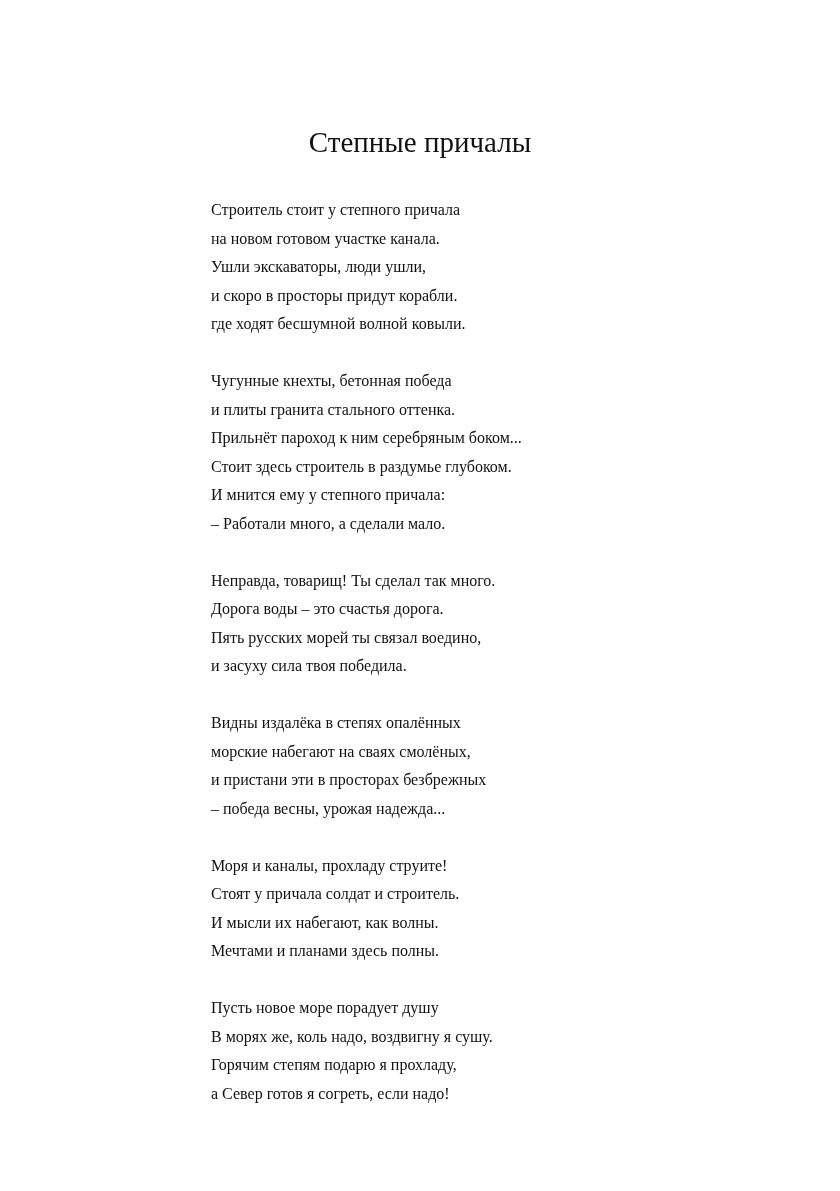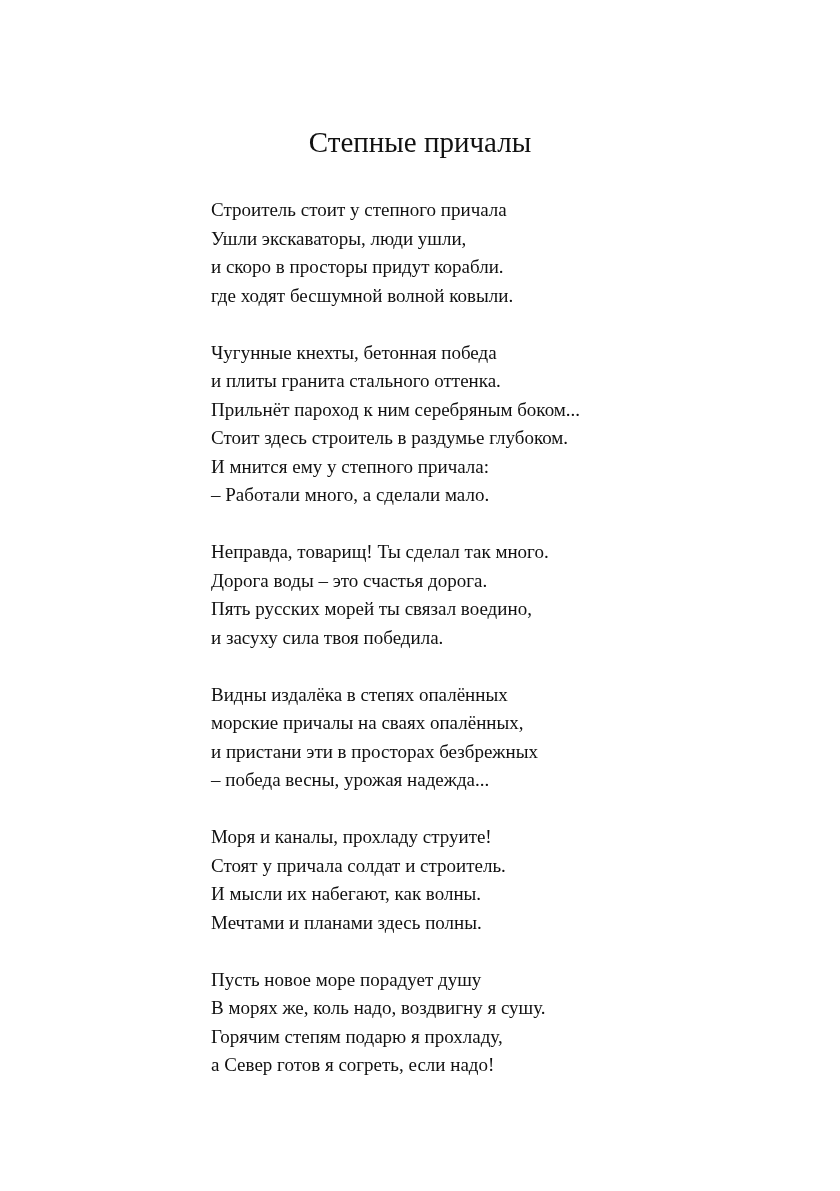--- a/index.html
+++ b/index.html
@@ -35,21 +35,21 @@
       position: absolute;
       left: 211px;
       top: 148px;
       width: 560px;
     }
     .stanza {
       margin: 0 0 28.5px 0;
     }
     .line {
       display: block;
-      font-size: 19px;
+      font-size: 16px;
       line-height: 28.5px;
       white-space: nowrap;
     }
     .page-number {
       position: absolute;
       top: 1150px;
       left: 0;
       width: 840px;
       text-align: center;
       font-size: 20px;
@@ -58,41 +58,42 @@
   </style>
 </head>
 <body>
 
 <div class="page">
   <h1 class="title">Степные причалы</h1>
 
   <div class="poem">
     <div class="stanza">
       <span class="line">Строитель стоит у степного причала</span>
+      <span class="line">на новом готовом участке канала.</span>
       <span class="line">Ушли экскаваторы, люди ушли,</span>
       <span class="line">и скоро в просторы придут корабли.</span>
       <span class="line">где ходят бесшумной волной ковыли.</span>
     </div>
     <div class="stanza">
       <span class="line">Чугунные кнехты, бетонная победа</span>
       <span class="line">и плиты гранита стального оттенка.</span>
       <span class="line">Прильнёт пароход к ним серебряным боком...</span>
       <span class="line">Стоит здесь строитель в раздумье глубоком.</span>
       <span class="line">И мнится ему у степного причала:</span>
       <span class="line">– Работали много, а сделали мало.</span>
     </div>
     <div class="stanza">
       <span class="line">Неправда, товарищ! Ты сделал так много.</span>
       <span class="line">Дорога воды – это счастья дорога.</span>
       <span class="line">Пять русских морей ты связал воедино,</span>
       <span class="line">и засуху сила твоя победила.</span>
     </div>
     <div class="stanza">
       <span class="line">Видны издалёка в степях опалённых</span>
-      <span class="line">морские причалы на сваях опалённых,</span>
+      <span class="line">морские набегают на сваях смолёных,</span>
       <span class="line">и пристани эти в просторах безбрежных</span>
       <span class="line">– победа весны, урожая надежда...</span>
     </div>
     <div class="stanza">
       <span class="line">Моря и каналы, прохладу струите!</span>
       <span class="line">Стоят у причала солдат и строитель.</span>
       <span class="line">И мысли их набегают, как волны.</span>
       <span class="line">Мечтами и планами здесь полны.</span>
     </div>
     <div class="stanza">

